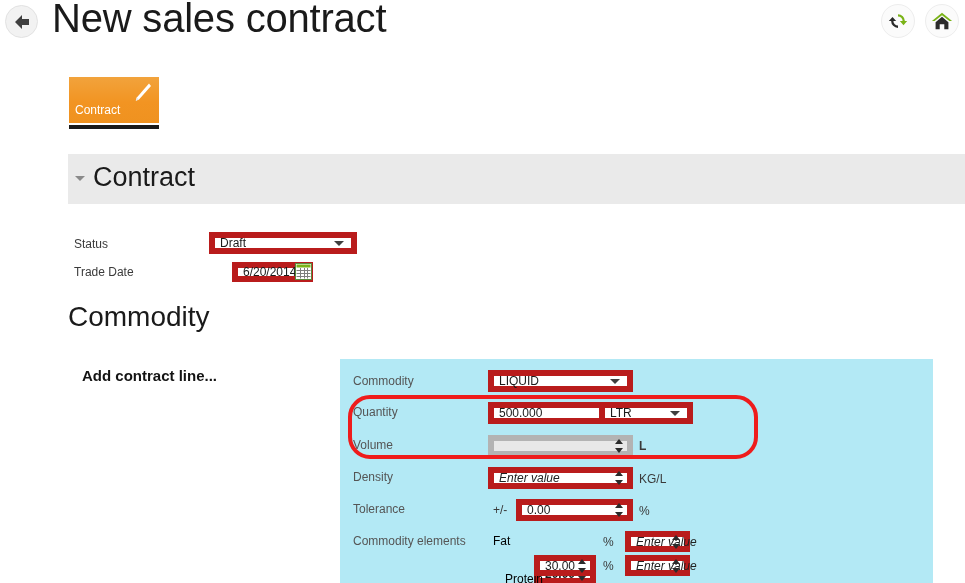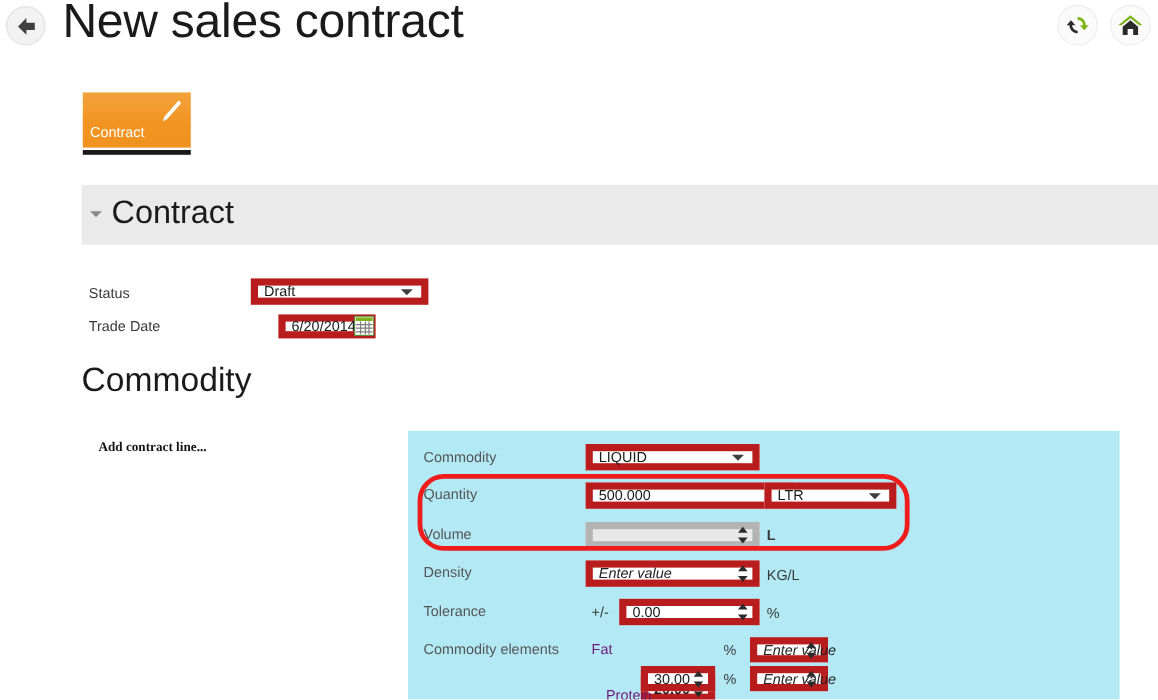--- a/index.html
+++ b/index.html
@@ -155,24 +155,23 @@
   .commodity-heading {
     position: absolute;
     left: 68px; top: 301px;
     font-size: 28px;
     font-weight: 300;
     color: #1a1a1a;
   }
   .add-line {
     position: absolute;
     left: 82px; top: 367px;
-    font-size: 11px;
+    font-size: 15px;
     font-weight: bold;
     color: #141414;
-    font-family: Liberation Serif, serif;
   }
 
   
   .panel {
     position: absolute;
     left: 340px; top: 359px;
     width: 593px; height: 224px;
     background: #b3e9f5;
   }
 
@@ -184,21 +183,21 @@
   }
   .p-unit {
     position: absolute;
     font-size: 12px;
     color: #3a3a3a;
     white-space: nowrap;
   }
   .p-sublabel {
     position: absolute;
     font-size: 12px;
-    color: #701a75;
+    color: #000000;
     white-space: nowrap;
   }
 
   
   .spin {
     position: absolute;
     right: 3px; top: 50%;
     transform: translateY(-50%);
     width: 9px; height: 16px;
   }
@@ -213,21 +212,21 @@
   .spin i.dn { bottom: 1px; border-top: 5px solid #2b2b2b; }
 
   .ctl.disabled { background: #e8e8e8; border-color: #b3b3b3; }
 
   
   #commodity-label { left: 353px; top: 374px; }
   #commodity-select { left: 488px; top: 370px; width: 145px; height: 22px; }
 
   #quantity-label { left: 353px; top: 405px; }
   #quantity-input { left: 488px; top: 402px; width: 173px; height: 22px; }
-  #uom-select { left: 637px; top: 402px; width: 110px; height: 22px; }
+  #uom-select { left: 599px; top: 402px; width: 94px; height: 22px; }
 
   #volume-label { left: 353px; top: 438px; }
   #volume-input { left: 488px; top: 435px; width: 145px; height: 22px; }
   #volume-unit { left: 639px; top: 439px; font-weight: bold; }
 
   #density-label { left: 353px; top: 470px; }
   #density-input { left: 488px; top: 467px; width: 145px; height: 22px; }
   #density-unit { left: 639px; top: 472px; }
 
   #tolerance-label { left: 353px; top: 502px; }

